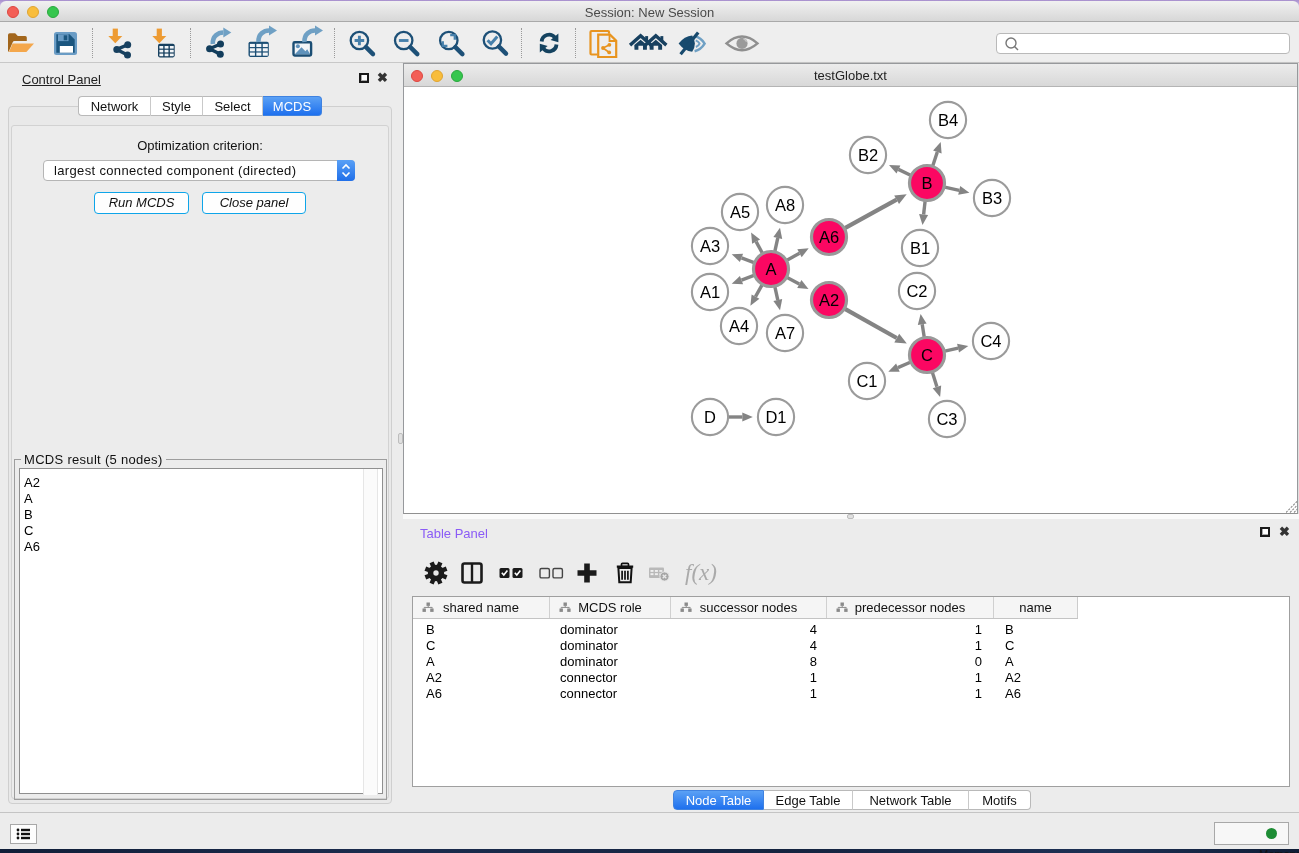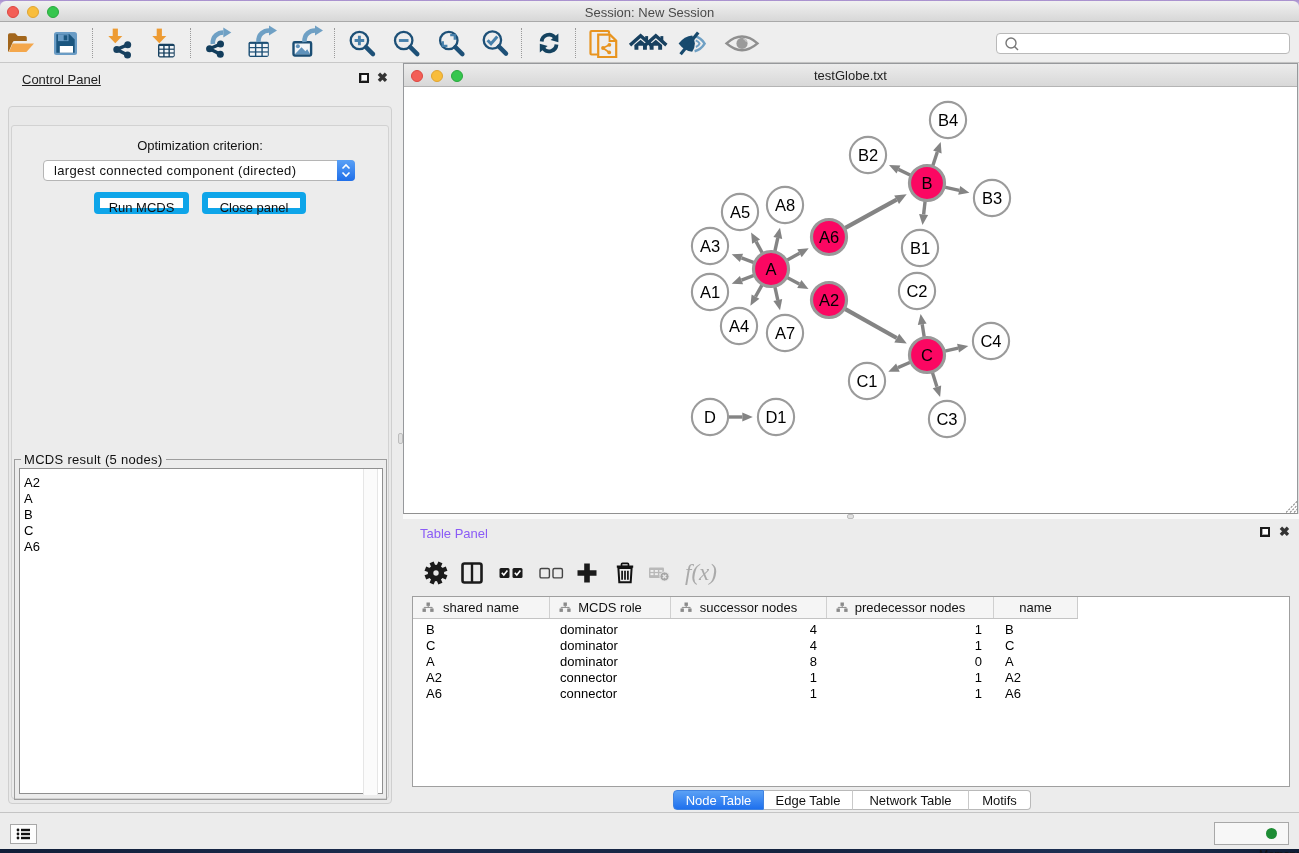--- a/index.html
+++ b/index.html
@@ -47,22 +47,22 @@
 #cpbody { position:absolute; left:8px; top:42px; width:384px; height:698px;
   background:#e9e9e9; border:1px solid #cfcfcf; border-radius:4px; }
 #cpinner { position:absolute; left:2px; top:18px; width:378px; height:674px;
   background:#ececec; border:1px solid #d2d2d2; border-radius:3px;}
 #optlabel { position:absolute; left:0; top:12px; width:100%; text-align:center; font-size:13px; color:#111;}
 #dropdown { position:absolute; left:31px; top:34px; width:312px; height:21px; background:#fff; letter-spacing:0.35px;
   border:1px solid #b5b5b5; border-radius:4px; font-size:13px; color:#111; line-height:19px;
   padding-left:10px; }
 #dropdown .stepper { position:absolute; right:-1px; top:-1px; width:18px; height:21px;
   background:linear-gradient(#59a0f6,#206fe9); border-radius:0 4px 4px 0; }
-.btn { position:absolute; height:22px; background:#fefefe; border:6px solid #0ea5e9;
-  border-radius:4px; font-size:13px; color:#111; text-align:center; line-height:20px; }
+.btn { position:absolute; height:22px; background:#fefefe; border:1px solid #0ea5e9;
+  border-radius:4px; font-size:13px; color:#111; text-align:center; line-height:20px;font-style:italic; }
 
 #fieldset { position:absolute; left:14px; top:395px; width:373px; height:341px;
   border:1px solid #9d9d9d; }
 #fieldset .legend { position:absolute; left:6px; top:-8px; background:#ececec; padding:0 3px;
   font-size:13px; color:#111; letter-spacing:0.3px; }
 #mcdslist { position:absolute; left:4px; top:8px; width:364px; height:326px; background:#fff;
   border:1px solid #8f8f8f; font-size:13px; color:#000; }
 #mcdslist div { padding-left:4px; height:16px; line-height:16px; }
 #mcdslist div:first-child { margin-top:6px; }
 #mcdslist .sb { position:absolute; right:4px; top:0px; width:15px; height:326px; background:#fbfbfb;
@@ -207,20 +207,26 @@
       <circle cx="8" cy="8" r="5" fill="none" stroke="#777" stroke-width="1.4"></circle>
       <line x1="11.5" y1="11.5" x2="15" y2="15" stroke="#777" stroke-width="1.4"></line>
     </svg>
   </div>
 </div>
 
 <div id="cpanel">
   <div class="ptitle">Control Panel</div>
   <div class="wctl" style="left:359px; top:9px; width:10px; height:10px; border:2px solid #1a1a1a; background:#fff; box-shadow:1px -1px 0 #aaa inset;"></div>
   <div class="wctl" style="left:377px; top:6px; font-weight:bold;">✖</div>
+  <div id="cptabs">
+    <div class="seg first" style="width:73px">Network</div>
+    <div class="seg" style="width:52px">Style</div>
+    <div class="seg" style="width:60px">Select</div>
+    <div class="seg last sel" style="width:59px">MCDS</div>
+  </div>
   <div id="cpbody">
     <div id="cpinner">
       <div id="optlabel">Optimization criterion:</div>
       <div id="dropdown">largest connected component (directed)
         <div class="stepper">
           <svg width="18" height="21" viewBox="0 0 18 21">
             <path d="M5.5 8.5 L9 5 L12.5 8.5" fill="none" stroke="#fff" stroke-width="1.6"></path>
             <path d="M5.5 12.5 L9 16 L12.5 12.5" fill="none" stroke="#fff" stroke-width="1.6"></path>
           </svg>
         </div>

